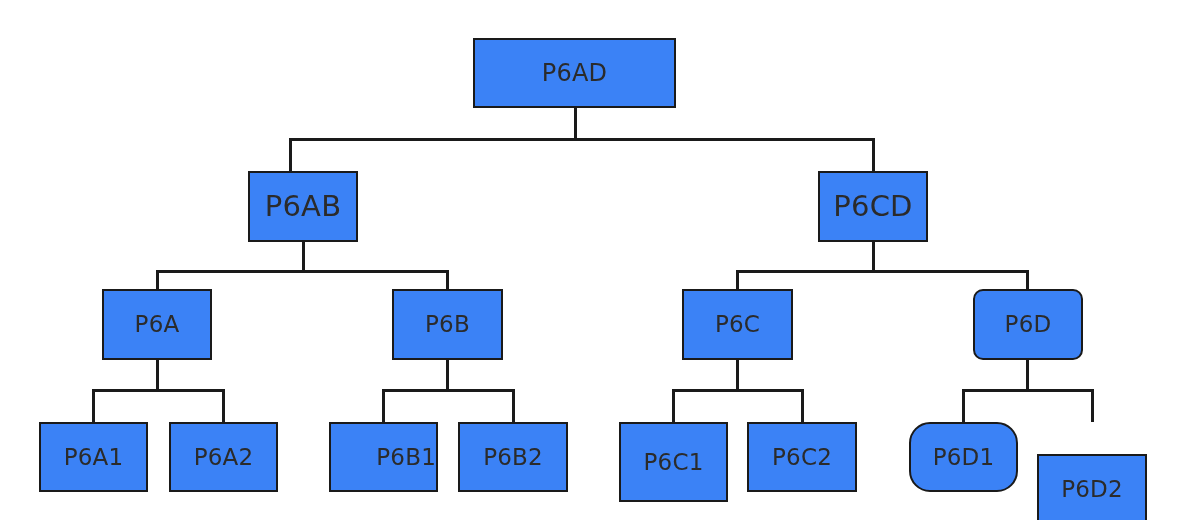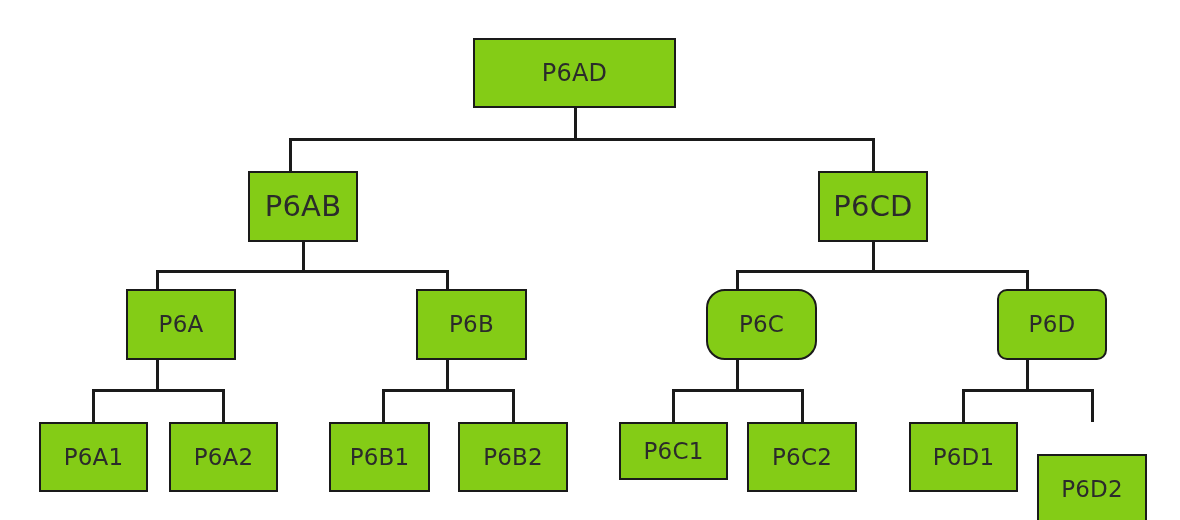--- a/index.html
+++ b/index.html
@@ -12,33 +12,33 @@
     width: 1180px;
     height: 520px;
     background: #ffffff;
     font-family: "DejaVu Sans", "Liberation Sans", sans-serif;
     overflow: hidden;
   }
   .node {
     position: absolute;
     box-sizing: border-box;
     border: 2.5px solid #1a1a1a;
-    background: #84cc16;
+    background: #3b82f6;
     display: flex;
     align-items: center;
     justify-content: center;
     color: #2b2b2b;
     font-size: 23px;
     letter-spacing: 0.2px;
     line-height: 1;
     z-index: 2;
   }
   .node.root     { font-size: 24px; }
   .node.level2   { font-size: 29px; }
-  .node.level3   { font-size: 23px; margin-left: 24px; }
+  .node.level3   { font-size: 23px; }
 
   .edge {
     position: absolute;
     background: #1a1a1a;
     z-index: 1;
   }
   .edge.v { width: 2.5px; }
   .edge.h { height: 2.5px; }
 </style>
 </head>
@@ -84,44 +84,44 @@
       </div>
       <div class="node level2" style="left: 818px; top: 171px; width: 110px; height: 71px;">
         <span>P6CD</span>
       </div>
       <div class="node level3" style="left: 102px; top: 289px; width: 110px; height: 71px;">
         <span>P6A</span>
       </div>
       <div class="node level3" style="left: 392px; top: 289px; width: 111px; height: 71px;">
         <span>P6B</span>
       </div>
-      <div class="node level3" style="left: 682px; top: 289px; width: 111px; height: 71px; border-radius: 19px;">
+      <div class="node level3" style="left: 682px; top: 289px; width: 111px; height: 71px;">
         <span>P6C</span>
       </div>
       <div class="node level3" style="left: 973px; top: 289px; width: 110px; height: 71px; border-radius: 10px;">
         <span>P6D</span>
       </div>
       <div class="node leaves" style="left: 39px; top: 422px; width: 109px; height: 70px;">
         <span>P6A1</span>
       </div>
       <div class="node leaves" style="left: 169px; top: 422px; width: 109px; height: 70px;">
         <span>P6A2</span>
       </div>
-      <div class="node leaves" style="left: 329px; top: 422px; width: 101px; height: 70px;">
+      <div class="node leaves" style="left: 329px; top: 422px; width: 109px; height: 70px; justify-content: flex-end;">
         <span>P6B1</span>
       </div>
       <div class="node leaves" style="left: 458px; top: 422px; width: 110px; height: 70px;">
         <span>P6B2</span>
       </div>
-      <div class="node leaves" style="left: 619px; top: 422px; width: 109px; height: 58px;">
+      <div class="node leaves" style="left: 619px; top: 422px; width: 109px; height: 80px;">
         <span>P6C1</span>
       </div>
       <div class="node leaves" style="left: 747px; top: 422px; width: 110px; height: 70px;">
         <span>P6C2</span>
       </div>
-      <div class="node leaves" style="left: 909px; top: 422px; width: 109px; height: 70px;">
+      <div class="node leaves" style="left: 909px; top: 422px; width: 109px; height: 70px; border-radius: 21px;">
         <span>P6D1</span>
       </div>
       <div class="node leaves" style="left: 1037px; top: 422px; width: 110px; height: 70px; margin-top: 32px;">
         <span>P6D2</span>
       </div>
     </div>
 </div>
 
 </body></html>

